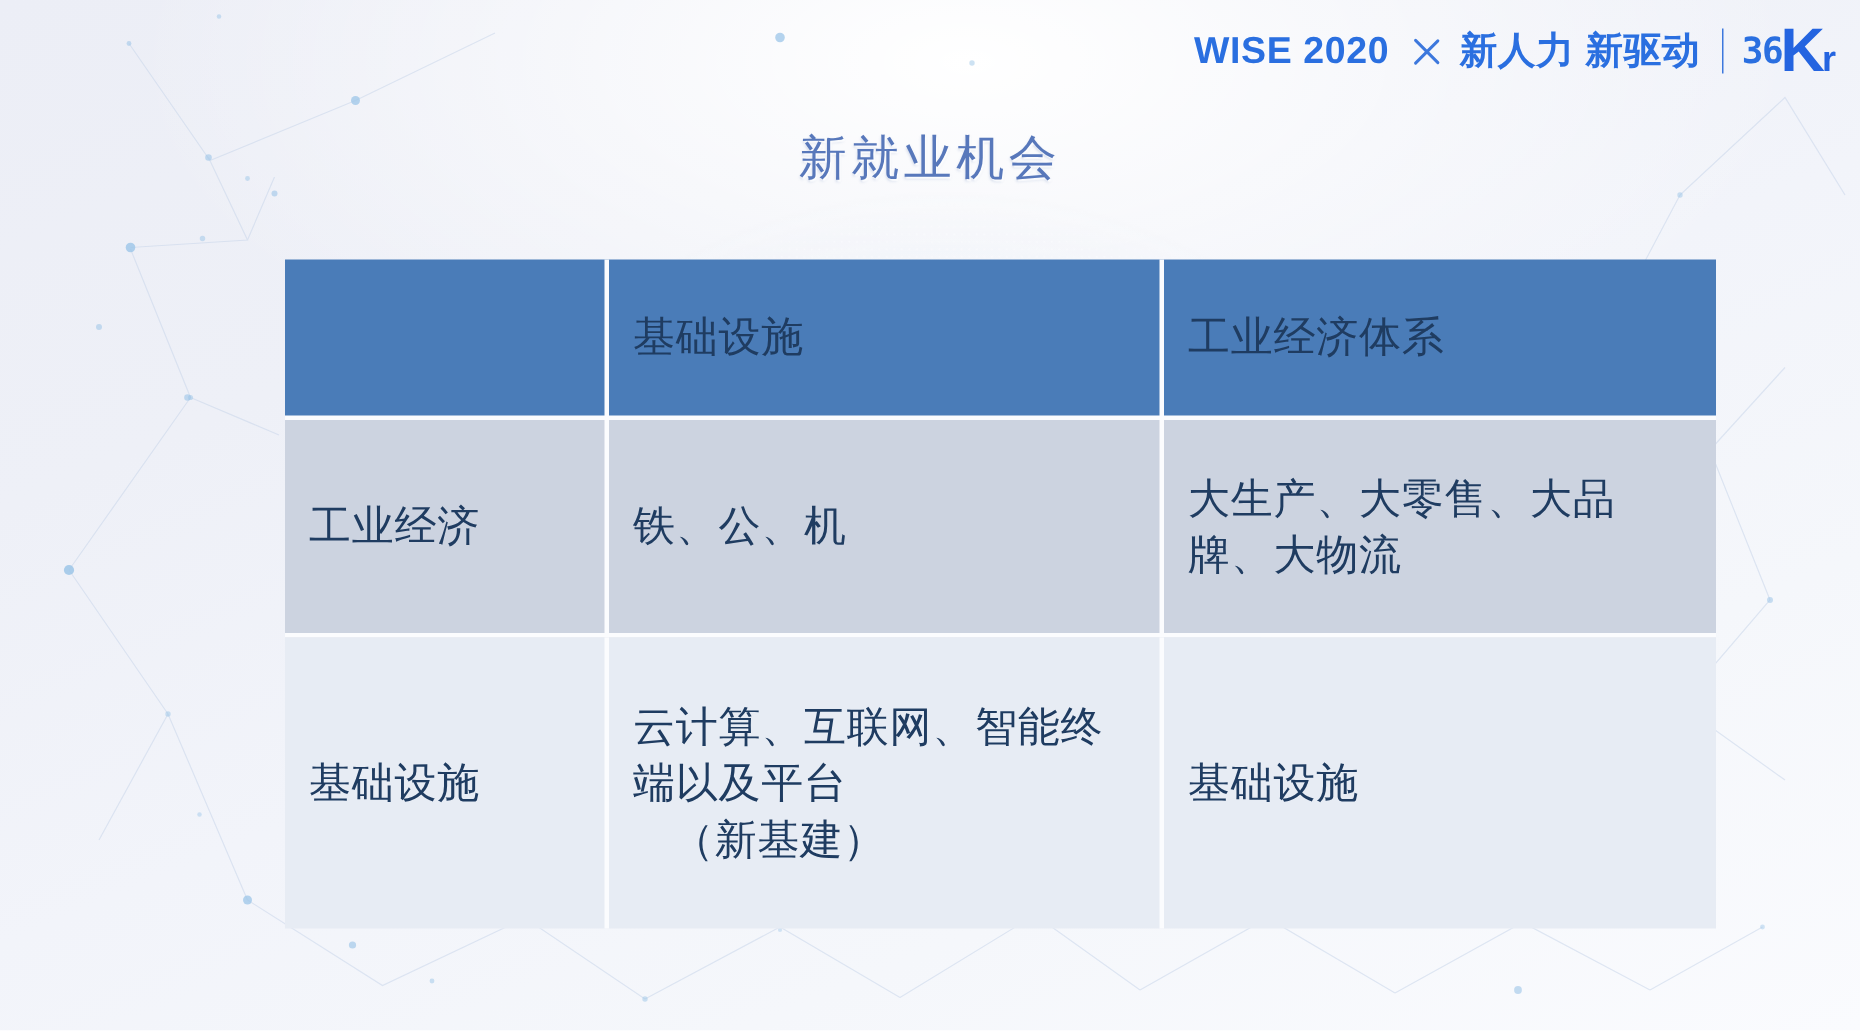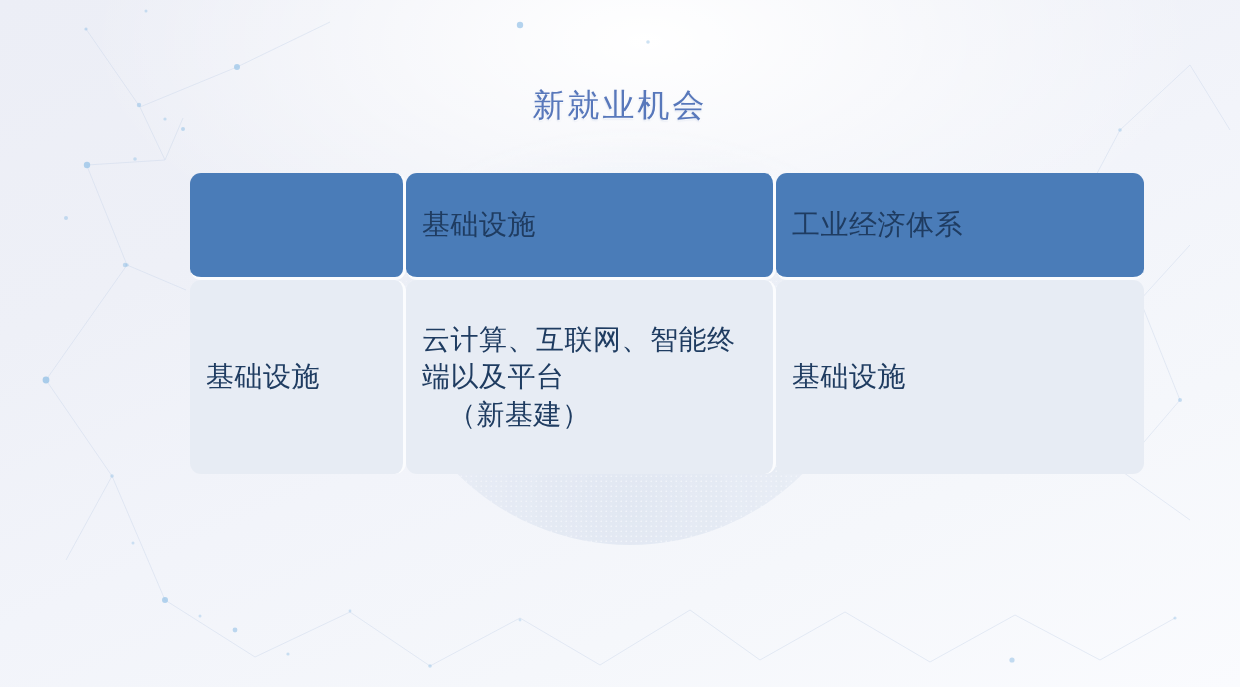--- a/index.html
+++ b/index.html
@@ -132,21 +132,20 @@
   }
   .matrix td {
     vertical-align: middle;
     padding: 0 16px;
     color: #1f3c61;
     font-size: 28px;
     line-height: 1.33;
     letter-spacing: .5px;
     border-right: 3px solid #fbfcfe;
     border-bottom: 3px solid #fbfcfe;
-    border-radius: 11px;
   }
   .matrix td.last-col { border-right: none; margin-top: 40px; }
   .matrix tr.last-row td { border-bottom: none; }
 
   .col-label  { width: 181px; }
   .col-infra  { width: 335px; }
   .col-system { width: 336px; }
 
   thead td {
     background: #4a7cb8;
@@ -238,32 +237,47 @@
       <circle cx="1075" cy="215" r="1.9" opacity=".5"></circle>
       <circle cx="1140" cy="300" r="2.4" opacity=".6"></circle>
       <circle cx="1120" cy="130" r="1.8" opacity=".5"></circle>
       <circle cx="1180" cy="400" r="2.0" opacity=".55"></circle>
       <circle cx="1120" cy="470" r="1.5" opacity=".45"></circle>
       <circle cx="1175" cy="618" r="1.6" opacity=".45"></circle>
       <circle cx="1012" cy="660" r="2.6" opacity=".6"></circle>
     </g>
   </svg>
 
+  <div class="brand-bar">
+    <span class="brand-wise">WISE 2020</span>
+    <span class="brand-x"></span>
+    <span class="brand-cn">新人力 新驱动</span>
+    <span class="brand-divider"></span>
+    <span class="brand-logo">
+      <span class="logo-36">36</span>
+      <span class="logo-kr"><span>K</span><span class="kr-r">r</span></span>
+    </span>
+  </div>
 
   <div class="page-title">新就业机会</div>
 
   <table class="matrix">
     <thead>
       <tr>
         <td class="corner col-label"></td>
         <td class="col-infra">基础设施</td>
         <td class="col-system last-col">工业经济体系</td>
       </tr>
     </thead>
     <tbody>
+      <tr class="row-industrial">
+        <td class="col-label cell-label">工业经济</td>
+        <td class="col-infra">铁、公、机</td>
+        <td class="col-system last-col">大生产、大零售、大品牌、大物流</td>
+      </tr>
       <tr class="row-digital last-row">
         <td class="col-label cell-label">基础设施</td>
         <td class="col-infra">
           <span>云计算、互联网、智能终端以及平台</span>
           <span class="cell-sub">（新基建）</span>
         </td>
         <td class="col-system last-col">基础设施</td>
       </tr>
     </tbody>
   </table>

